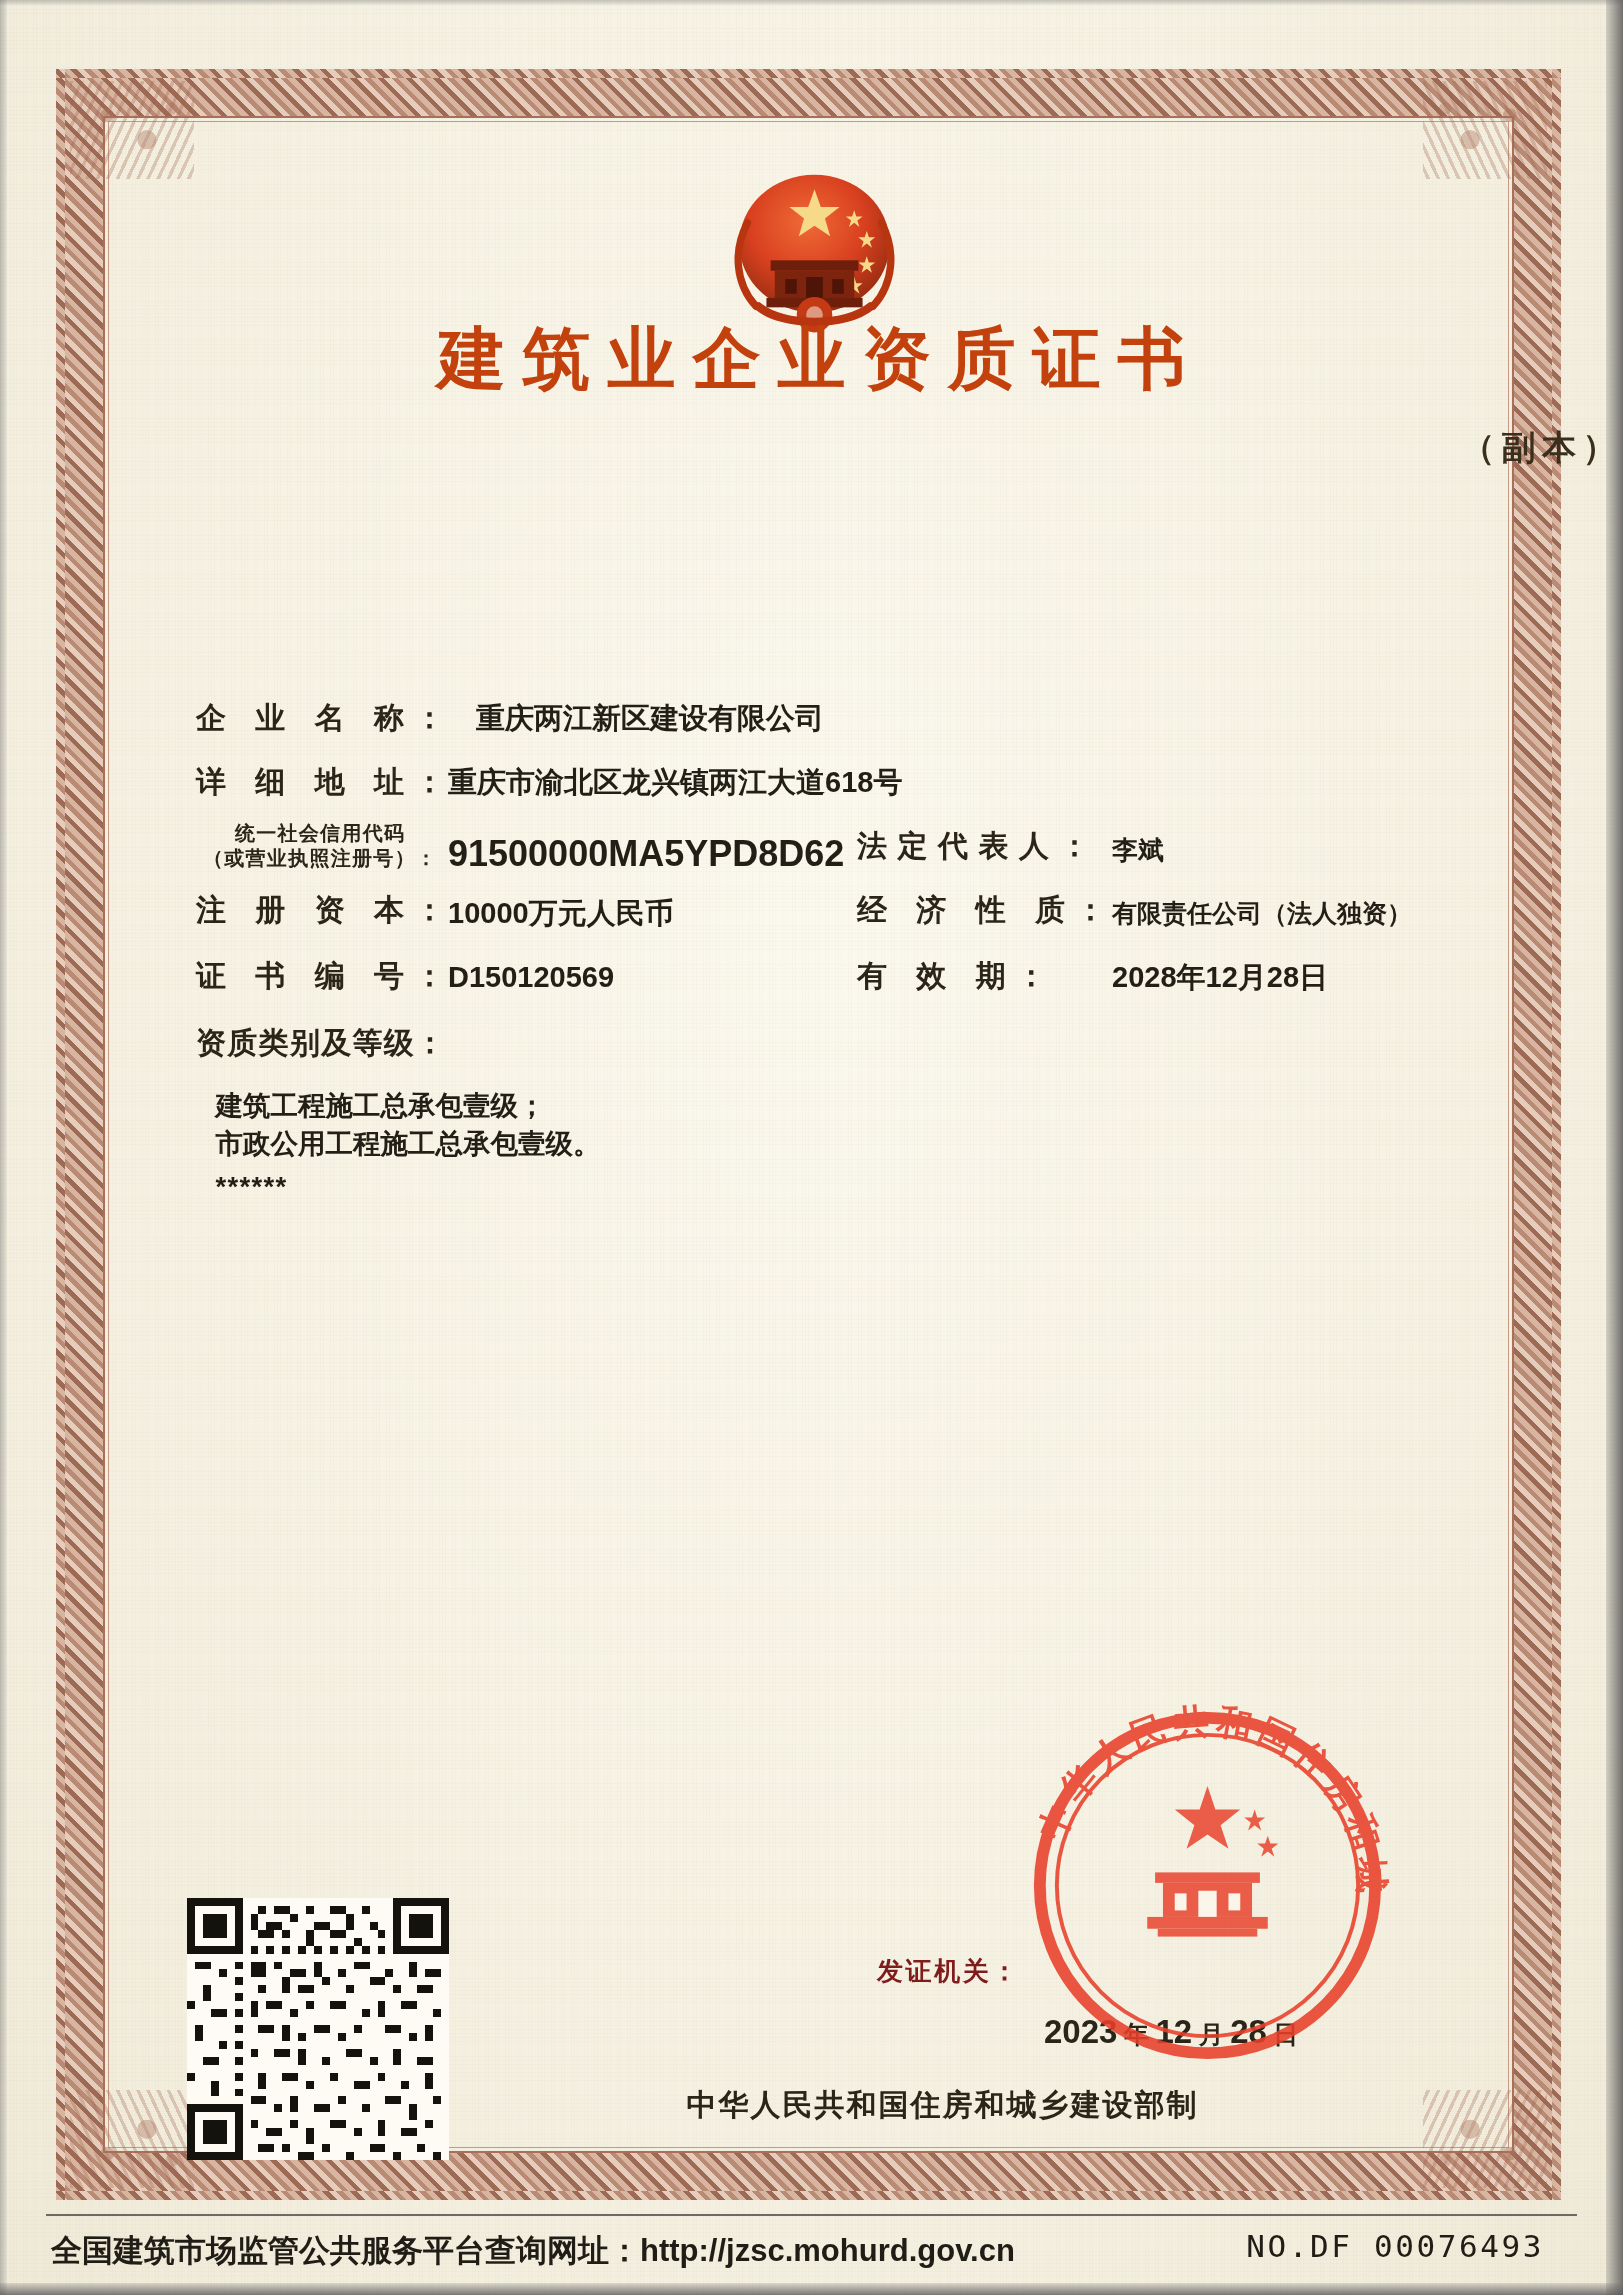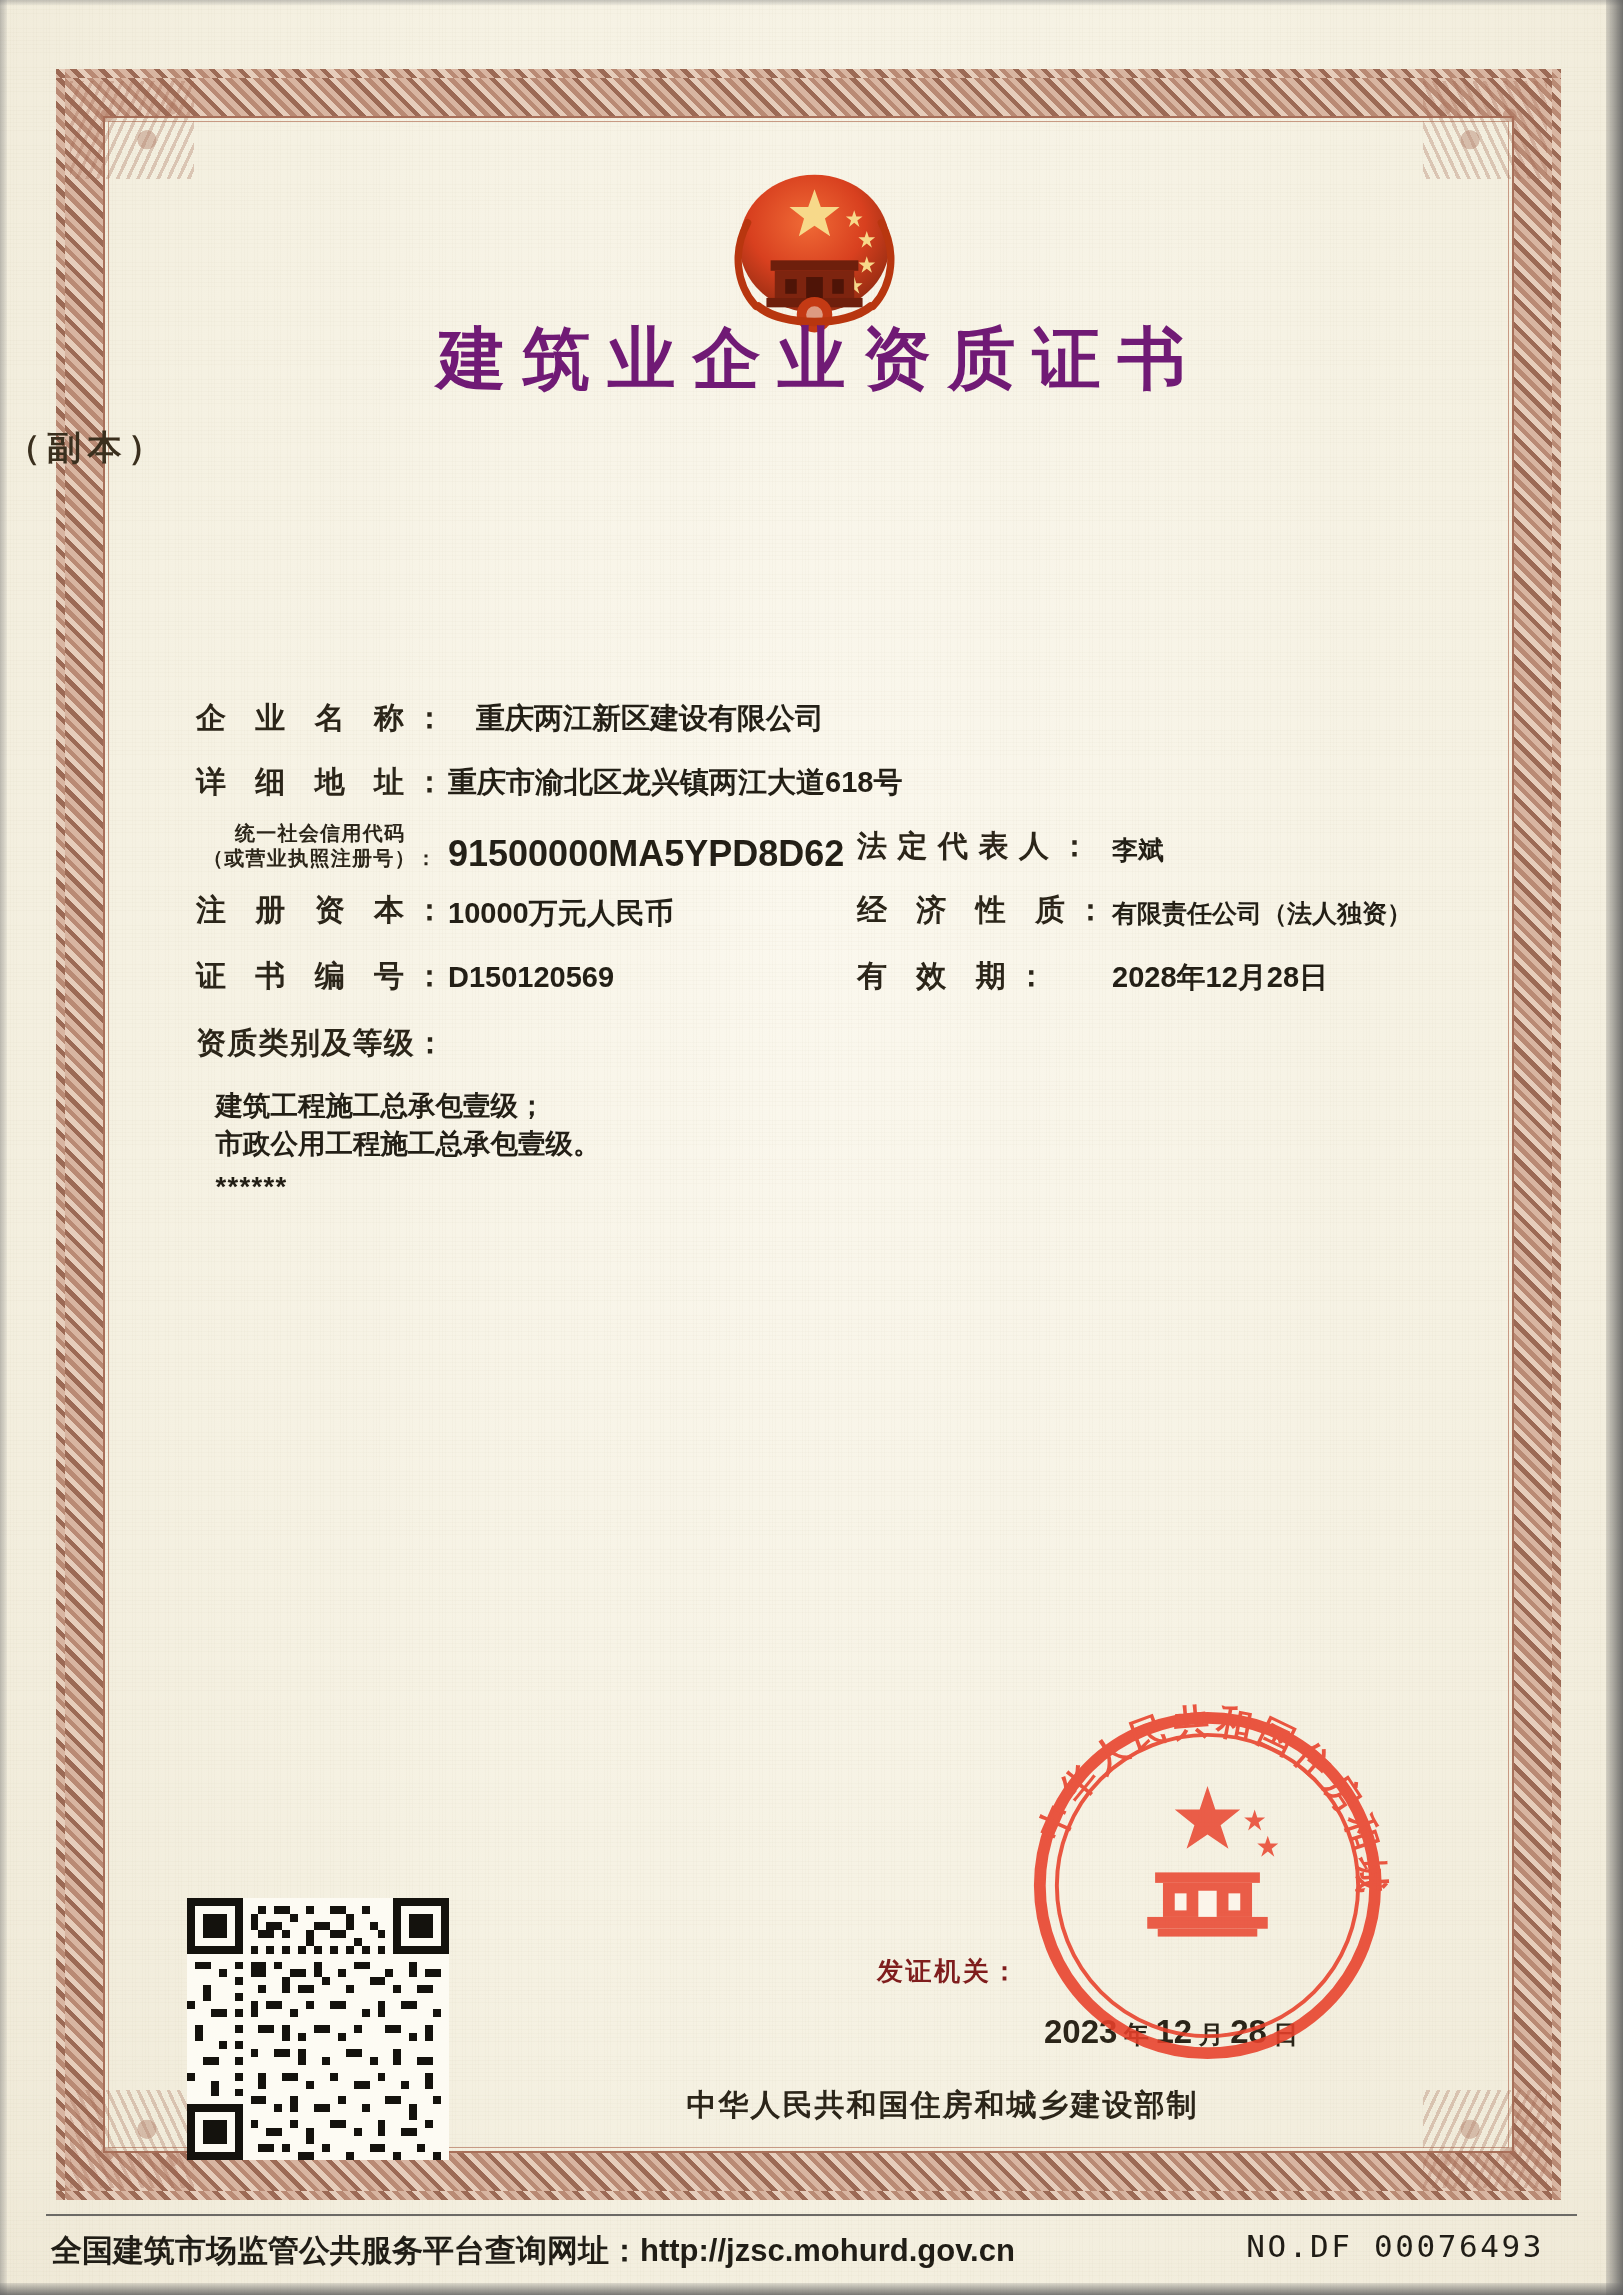--- a/index.html
+++ b/index.html
@@ -123,29 +123,29 @@
   .title {
     position: absolute;
     left: 0;
     top: 314px;
     width: 1623px;
     text-align: center;
     font-family: "Liberation Sans", "DejaVu Sans", sans-serif;
     font-weight: bold;
     font-size: 68px;
     letter-spacing: 17px;
-    color: #701a75;
+    color: #c2410c;
     text-indent: 17px;
   }
   .subtitle {
     position: absolute;
     left: 0;
     top: 425px;
     width: 1623px;
-    text-align: left;
+    text-align: right;
     font-family: "Liberation Sans", "DejaVu Sans", sans-serif;
     font-weight: bold;
     font-size: 34px;
     letter-spacing: 6.5px;
     color: #3a2f1e;
     text-indent: 6.5px;
   }
 
   
   .fields {

